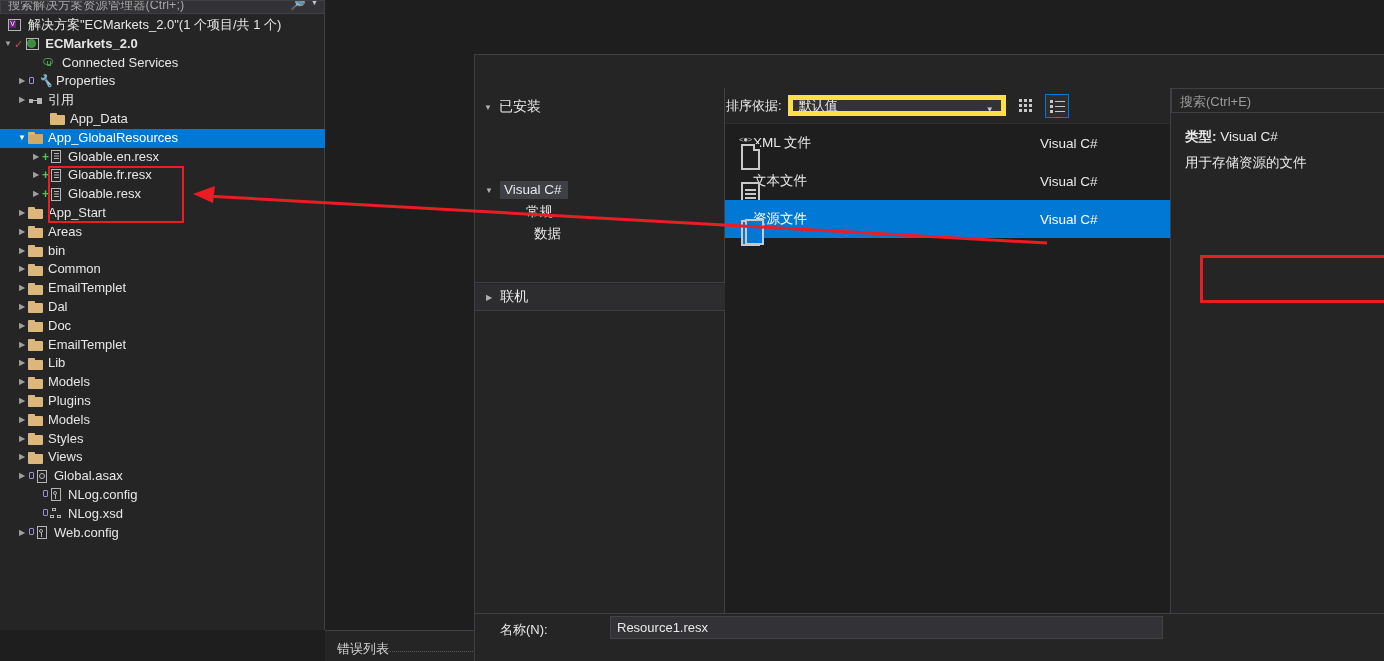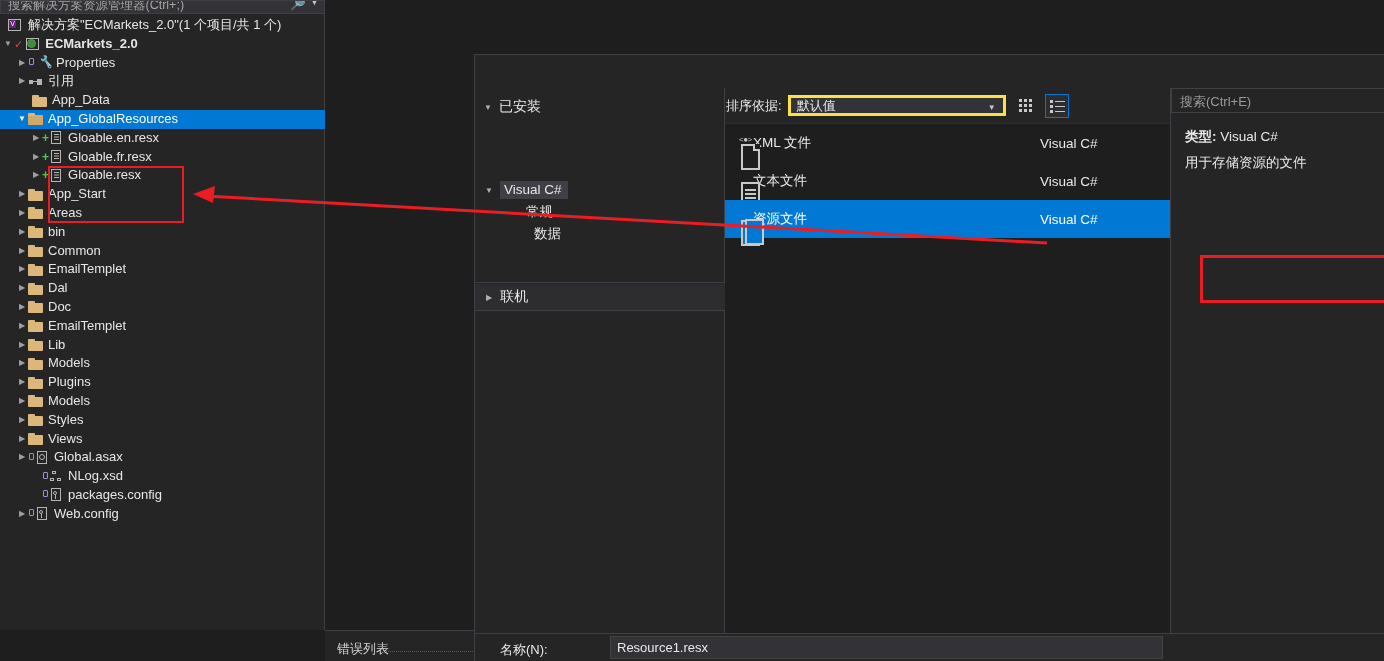--- a/index.html
+++ b/index.html
@@ -236,21 +236,21 @@
   }
   .cat-online .exp { font-size:8px; color:#b0b0b0; margin-right:8px; }
   .cat-online .txt { font-size:14px; color:#e8e8e8; }
   .sortbar {
     position:absolute; left:250px; top:0; width:445px; height:35px;
     background:#252526; display:flex; align-items:center; padding-left:1px;
   }
   .sortbar .lab { font-size:13px; color:#e8e8e8; margin-right:6px; }
   .sort-select {
     position:relative; width:218px; height:21px; background:#333337;
-    border:3px solid #fde047; display:flex; align-items:center;
+    border:5px solid #fde047; display:flex; align-items:center;
   }
   .sort-select .val { font-size:13px; color:#e8e8e8; padding-left:6px; }
   .sort-select .chev {
     position:absolute; right:7px; top:5px; font-size:8px; color:#c8c8c8;
   }
   .viewbtn {
     width:22px; height:22px; margin-left:9px; position:relative; cursor:pointer;
   }
   .viewbtn.active { outline:1px solid #0078d4; background:#2d2d30; }
   .grid-dots { position:absolute; left:4px; top:4px; width:14px; height:14px; }
@@ -316,21 +316,21 @@
     position:absolute; left:14px; top:40px; font-size:13.5px; color:#e8e8e8;
   }
   .det-type b { font-weight:bold; }
   .det-desc {
     position:absolute; left:14px; top:66px; width:190px;
     font-size:13.5px; color:#e8e8e8; line-height:18px;
   }
 
   
   .dlg-footer {
-    position:absolute; left:0; top:578px; width:909px; height:28px;
+    position:absolute; left:0; top:558px; width:909px; height:28px;
     background:#252526; border-top:1px solid #3f3f46;
   }
   .name-lab {
     position:absolute; left:25px; top:7px; font-size:13px; color:#e8e8e8;
   }
   .name-input {
     position:absolute; left:135px; top:2px; width:553px; height:23px;
     background:#333337; border:1px solid #434346;
   }
   .name-input .v {
@@ -367,20 +367,30 @@
             <span class="exp">▼</span>
             <span class="checkmark">✓</span>
             <span class="ico" style="position: relative;">
               <span class="globeico">
                 <i></i>
                 <b></b>
               </span>
             </span>
             <span class="lbl">ECMarkets_2.0</span>
           </div>
+          <div class="node" style="padding-left: 30px;">
+            <span class="exp"></span>
+            <span class="ico" style="position: relative;">
+              <span class="cloudico">
+                <i></i>
+                <b></b>
+              </span>
+            </span>
+            <span class="lbl">Connected Services</span>
+          </div>
           <div class="node" style="padding-left: 16px;">
             <span class="exp">▶</span>
             <span class="ico" style="position: relative; margin-left: 8px;">
               <span class="wrenchico">
                 <i>🔧</i>
               </span>
               <span class="lockbadge"></span>
             </span>
             <span class="lbl">Properties</span>
           </div>
@@ -388,21 +398,21 @@
             <span class="exp">▶</span>
             <span class="ico" style="position: relative;">
               <span class="refico">
                 <i></i>
                 <u></u>
                 <b></b>
               </span>
             </span>
             <span class="lbl">引用</span>
           </div>
-          <div class="node" style="padding-left: 20px;">
+          <div class="node" style="padding-left: 38px;">
             <span class="exp"></span>
             <span class="ico" style="position: relative;">
               <span class="folder">
                 <i></i>
               </span>
             </span>
             <span class="lbl">App_Data</span>
           </div>
           <div class="node sel" style="padding-left: 16px;">
             <span class="exp">▼</span>
@@ -572,44 +582,44 @@
           <div class="node" style="padding-left: 16px;">
             <span class="exp">▶</span>
             <span class="ico" style="position: relative; margin-left: 8px;">
               <span class="gearico">
                 <i></i>
                 <b></b>
               </span>
               <span class="lockbadge"></span>
             </span>
             <span class="lbl">Global.asax</span>
+          </div>
+          <div class="node" style="padding-left: 30px;">
+            <span class="exp"></span>
+            <span class="ico" style="position: relative; margin-left: 8px;">
+              <span class="configico">
+                <i></i>
+                <b></b>
+                <u></u>
+              </span>
+              <span class="lockbadge"></span>
+            </span>
+            <span class="lbl">NLog.config</span>
           </div>
           <div class="node" style="padding-left: 30px;">
             <span class="exp"></span>
             <span class="ico" style="position: relative; margin-left: 8px;">
               <span class="xsdico">
                 <i></i>
                 <b></b>
                 <u></u>
               </span>
               <span class="lockbadge"></span>
             </span>
             <span class="lbl">NLog.xsd</span>
-          </div>
-          <div class="node" style="padding-left: 30px;">
-            <span class="exp"></span>
-            <span class="ico" style="position: relative; margin-left: 8px;">
-              <span class="configico">
-                <i></i>
-                <b></b>
-                <u></u>
-              </span>
-              <span class="lockbadge"></span>
-            </span>
-            <span class="lbl">packages.config</span>
           </div>
           <div class="node" style="padding-left: 16px;">
             <span class="exp">▶</span>
             <span class="ico" style="position: relative; margin-left: 8px;">
               <span class="configico">
                 <i></i>
                 <b></b>
                 <u></u>
               </span>
               <span class="lockbadge"></span>

